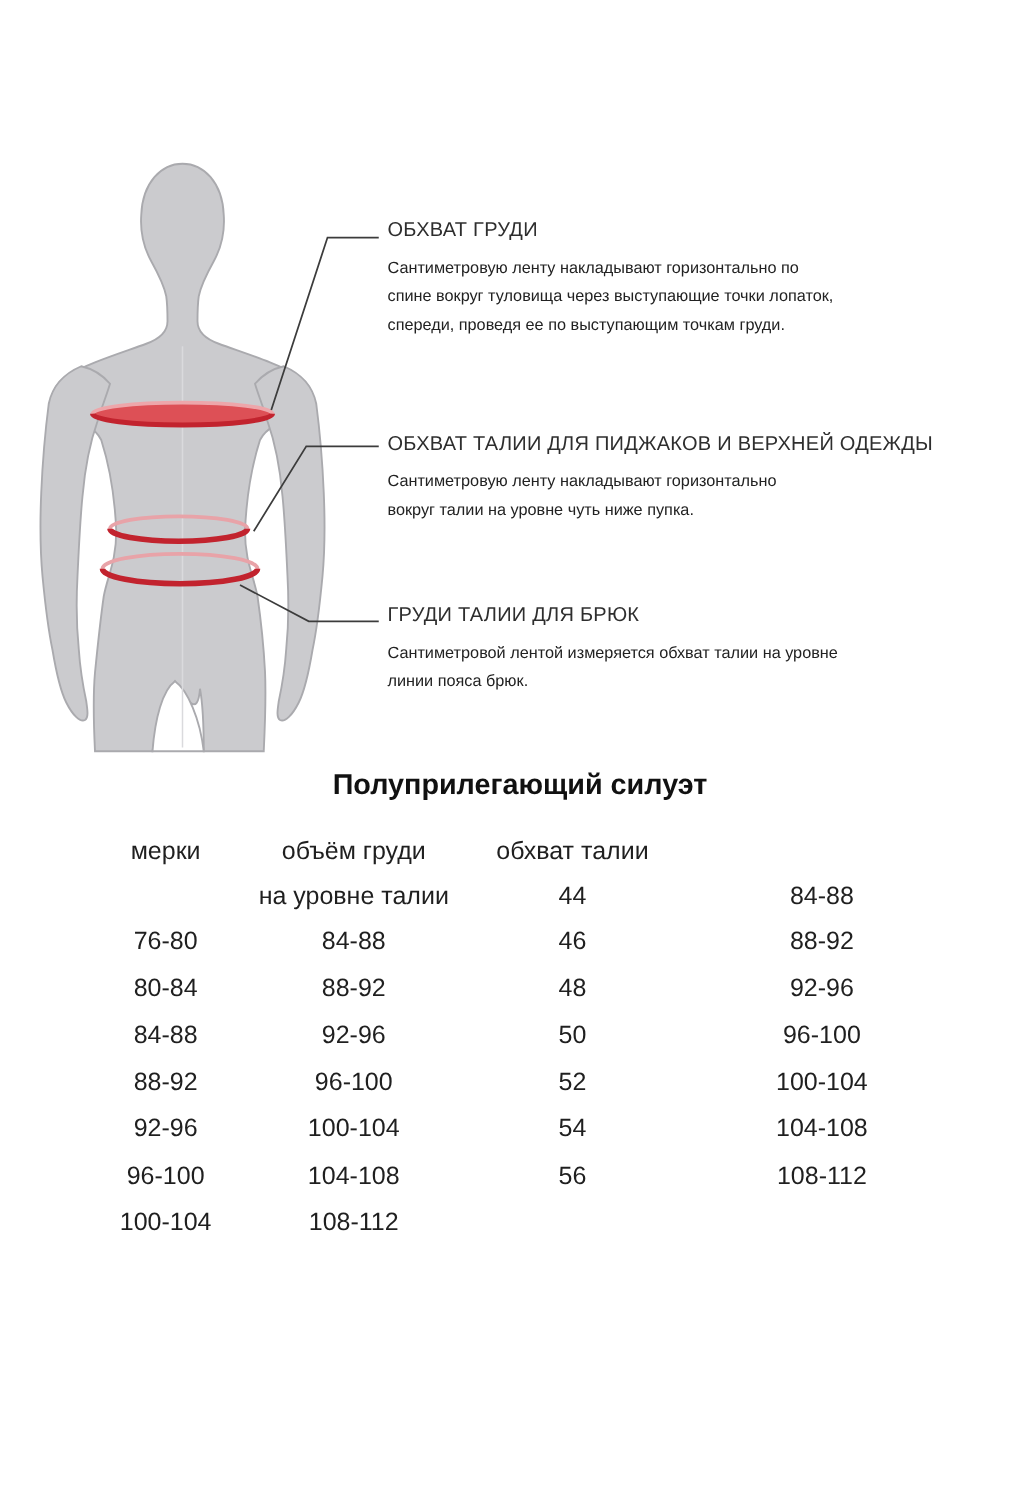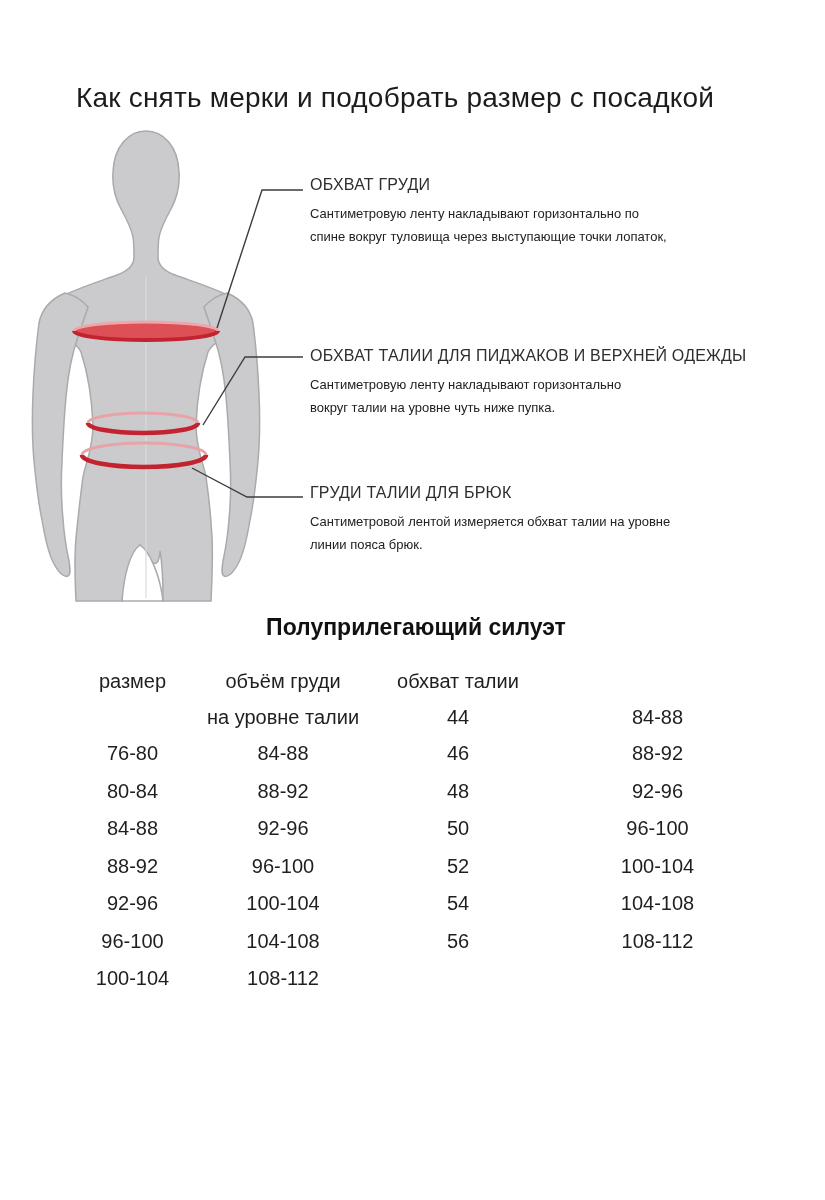--- a/index.html
+++ b/index.html
@@ -33,21 +33,20 @@
   .size-grid .cell{
     display:flex;align-items:center;justify-content:center;
     font-size:20px;color:#1f1f1f;white-space:nowrap;
   }
 </style>
 </head>
 <body>
 
 <div class="page">
 
-  <div class="page-title">Как снять мерки и подобрать размер с посадкой</div>
 
   <svg class="figure-svg" width="825" height="1200" viewBox="0 0 825 1200" aria-hidden="true">
 
     <path d="M146,131 C163,131 178,146 179,172 C180,186 177,198 171,209
          C166,218 161,227 159,237 C158,244 158,251 158,257
          C158,265 164,271 175,275 C197,283 223,291 239,301
          C248,307 251,315 252,325 C249,332 216,335 208,352
          C201,374 197,400 196,425 C196,449 203,461 206,477
          C209,498 211,518 212,537 C213,558 212,580 211,601
          L163,601 C163,580 162,562 160,551 C158,577 147,556 140,545
@@ -98,20 +97,21 @@
     <path d="M217,328 L262,190 L303,190" stroke="#3c3c3c" stroke-width="1.4" fill="none"></path>
     <path d="M203,425 L245,357 L303,357" stroke="#3c3c3c" stroke-width="1.4" fill="none"></path>
     <path d="M192,468 L247,497 L303,497" stroke="#3c3c3c" stroke-width="1.4" fill="none"></path>
   </svg>
 
   <div class="callout sec1">
     <div class="callout-heading">ОБХВАТ ГРУДИ</div>
     <div class="callout-body">
       <div>Сантиметровую ленту накладывают горизонтально по</div>
       <div>спине вокруг туловища через выступающие точки лопаток,</div>
+      <div>спереди, проведя ее по выступающим точкам груди.</div>
     </div>
   </div>
 
   <div class="callout sec2">
     <div class="callout-heading">ОБХВАТ ТАЛИИ ДЛЯ ПИДЖАКОВ И ВЕРХНЕЙ ОДЕЖДЫ</div>
     <div class="callout-body">
       <div>Сантиметровую ленту накладывают горизонтально</div>
       <div>вокруг талии на уровне чуть ниже пупка.</div>
     </div>
   </div>
@@ -120,21 +120,21 @@
     <div class="callout-heading">ГРУДИ ТАЛИИ ДЛЯ БРЮК</div>
     <div class="callout-body">
       <div>Сантиметровой лентой измеряется обхват талии на уровне</div>
       <div>линии пояса брюк.</div>
     </div>
   </div>
 
   <div class="table-title">Полуприлегающий силуэт</div>
 
   <div class="size-grid">
-    <div class="cell">размер</div>
+    <div class="cell">мерки</div>
     <div class="cell">объём груди</div>
     <div class="cell">обхват талии</div>
 
     <div class="cell"></div>
     <div class="cell"></div>
     <div class="cell">на уровне талии</div>
 
     <div class="cell">44</div>
     <div class="cell">84-88</div>
     <div class="cell">76-80</div>

